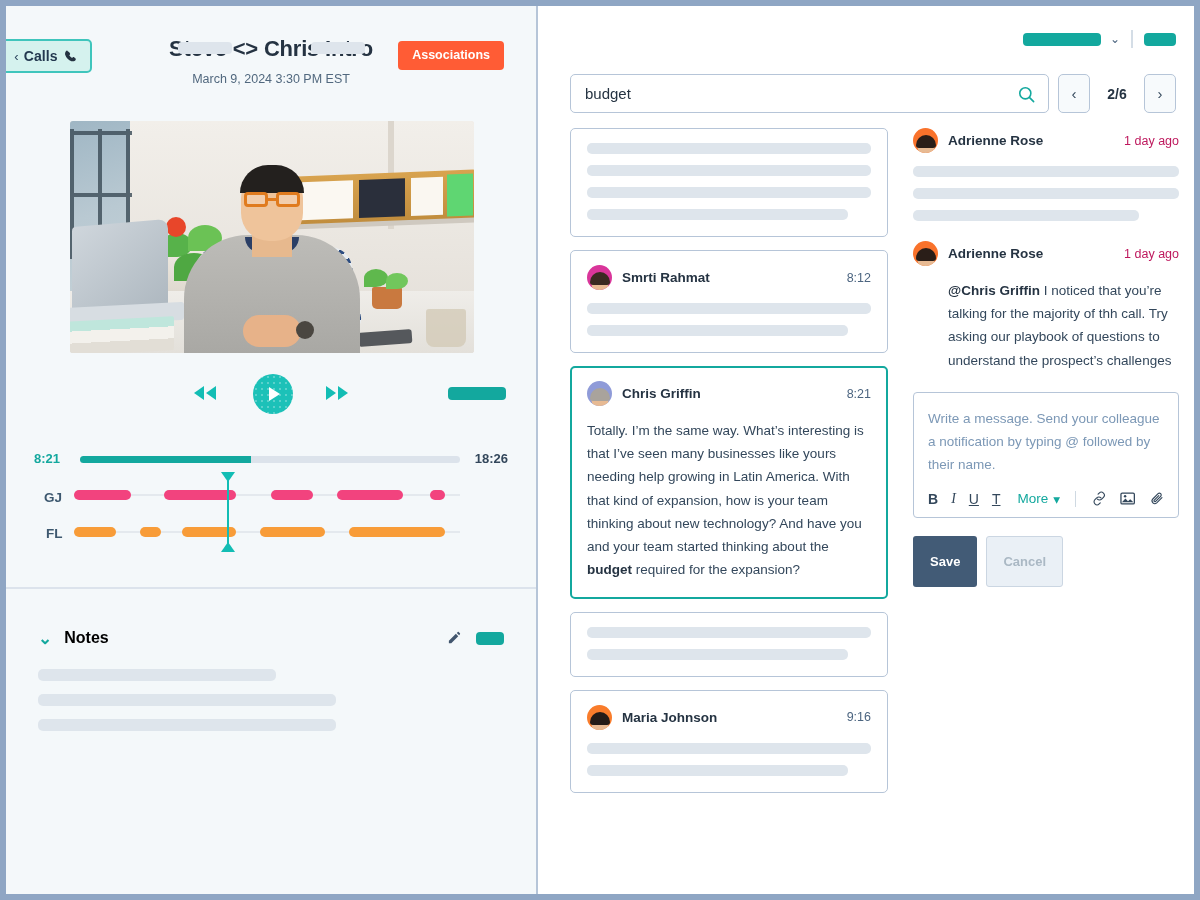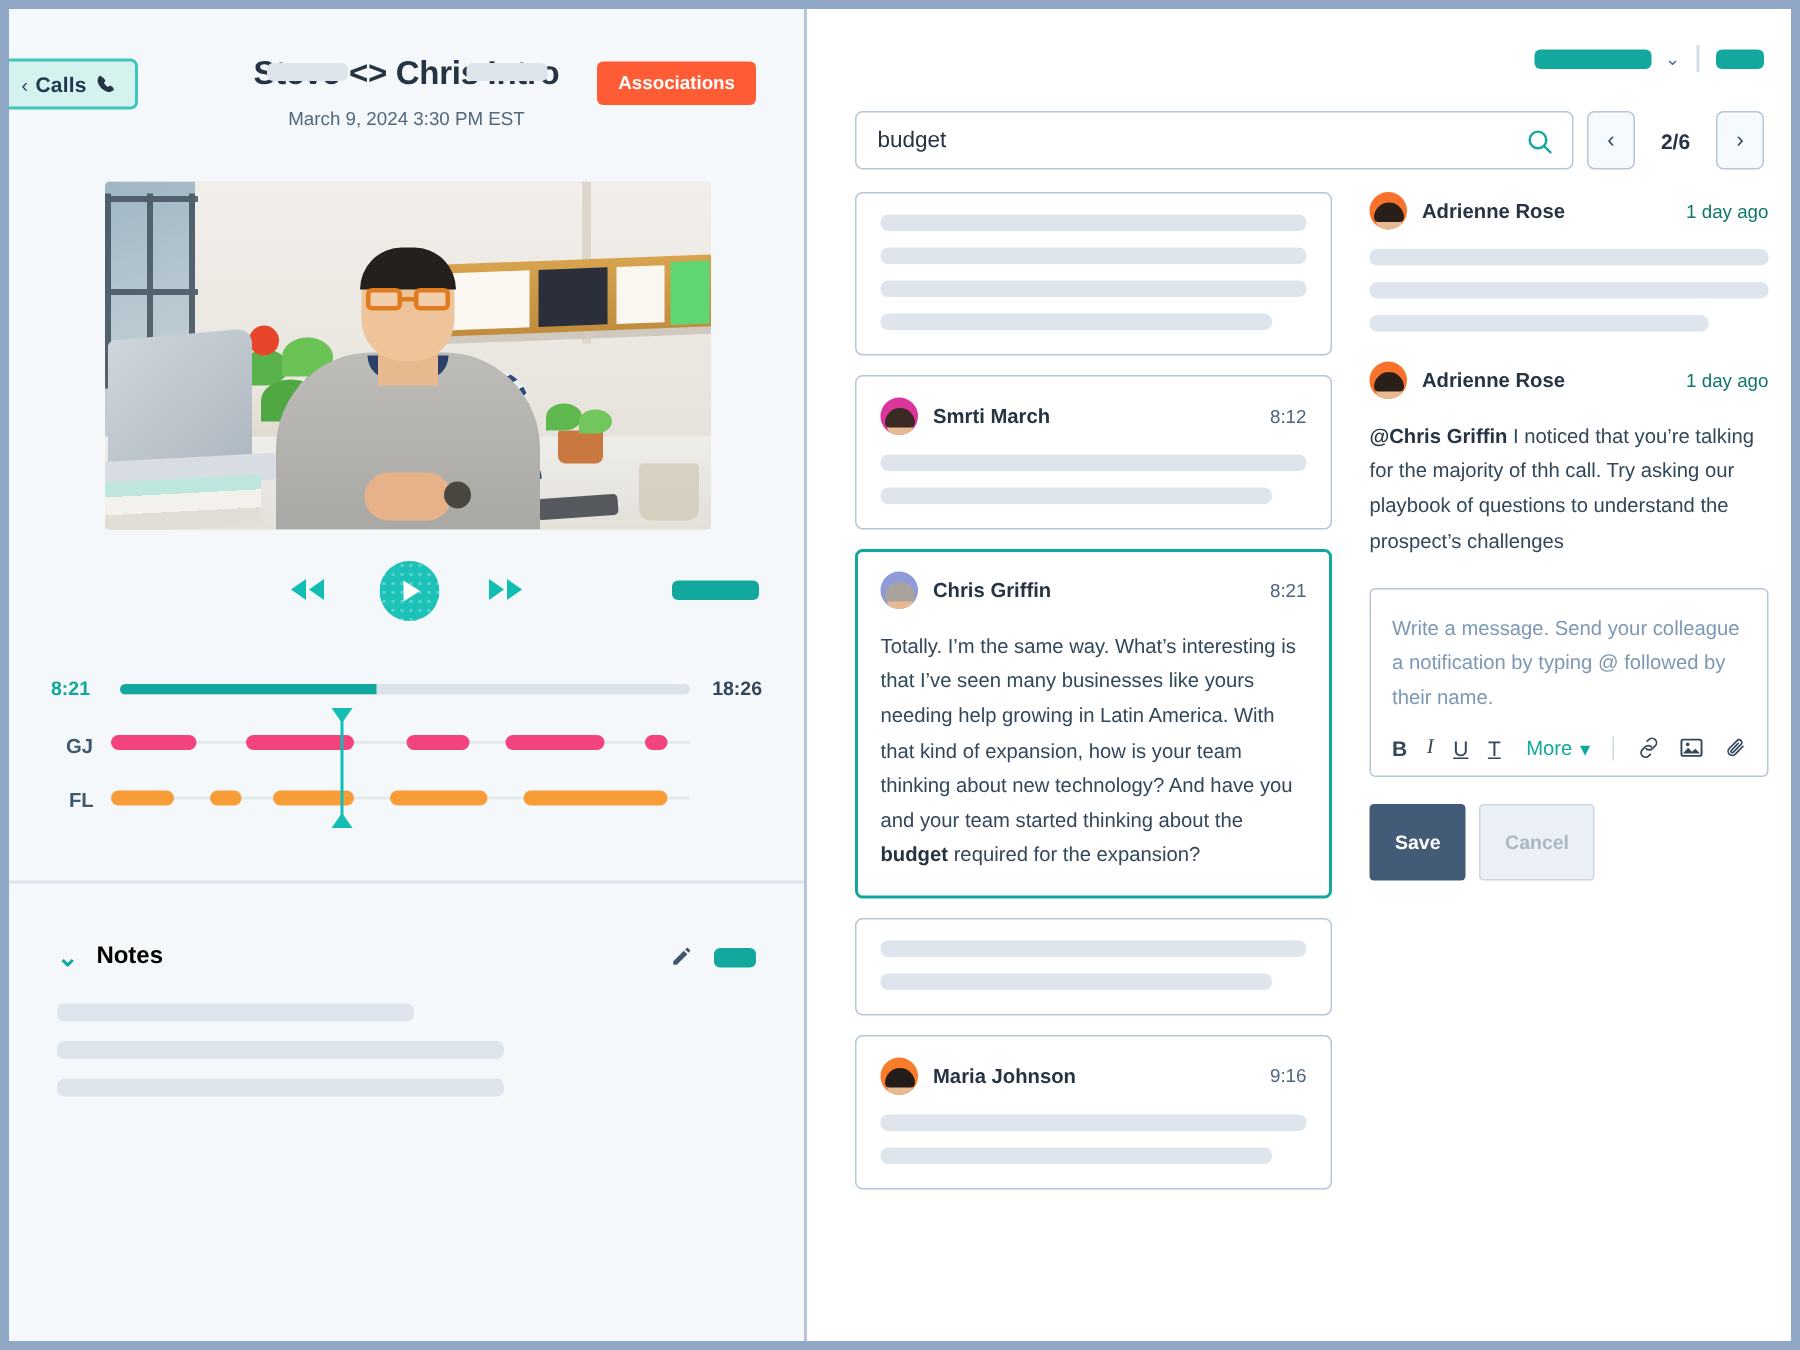--- a/index.html
+++ b/index.html
@@ -241,22 +241,22 @@
   .tc-time { font-size:12.5px; color:#4C6580; }
   .tl-line { height:11px; background:#DEE5EC; border-radius:5px; margin-bottom:11px; }
   .tc-body { font-size:13.5px; line-height:1.72; color:#33475B; }
   .tc-body b { font-weight:bold; color:#253342; }
 
   
   .ccol { position:absolute; left:375px; top:122px; width:266px; }
   .cm { margin-bottom:20px; }
   .cm-head { display:flex; align-items:center; margin-bottom:13px; }
   .cm-name { font-size:13.5px; font-weight:bold; color:#253342; flex:1; }
-  .cm-time { font-size:12.5px; color:#0f766e; }
-  .cm-body { font-size:13.5px; line-height:1.72; color:#33475B; }
+  .cm-time { font-size:12.5px; color:#be185d; }
+  .cm-body { font-size:13.5px; line-height:1.72; color:#33475B;margin-left:35px; }
   .cm-body b { font-weight:bold; color:#253342; }
 
   .composer { border:1px solid #B6C5D8; border-radius:4px; margin-top:18px; padding:14px 14px 10px 14px;}
   .comp-ph { font-size:13.5px; line-height:1.72; color:#7C98B6; }
   .comp-tools { display:flex; align-items:center; gap:13px; margin-top:14px; }
   .ct { font-size:14px; color:#33475B; line-height:1; }
   .ct-b { font-weight:bold; }
   .ct-i { font-style:italic; font-family:"Liberation Serif", serif; }
   .ct-u { text-decoration:underline; }
   .ct-more { color:#13A89E; font-size:13.5px; font-weight:500; display:flex;
@@ -425,21 +425,21 @@
           <div class="tl-line" style="width: 100%;"></div>
           <div class="tl-line" style="width: 100%;"></div>
           <div class="tl-line" style="width: 92%; margin-bottom: 0px;"></div>
         </div>
         <div class="tcard">
           <div class="tc-head">
             <div class="av" style="background: rgb(217, 53, 154);">
               <div class="face"></div>
               <div class="hair" style="background: rgb(58, 42, 34);"></div>
             </div>
-            <div class="tc-name">Smrti March</div>
+            <div class="tc-name">Smrti Rahmat</div>
             <div class="tc-time">8:12</div>
           </div>
           <div class="tl-line" style="width: 100%;"></div>
           <div class="tl-line" style="width: 92%; margin-bottom: 0px;"></div>
         </div>
         <div class="tcard active">
           <div class="tc-head">
             <div class="av" style="background: rgb(143, 155, 216);">
               <div class="face"></div>
               <div class="hair" style="background: rgb(169, 163, 156);"></div>

